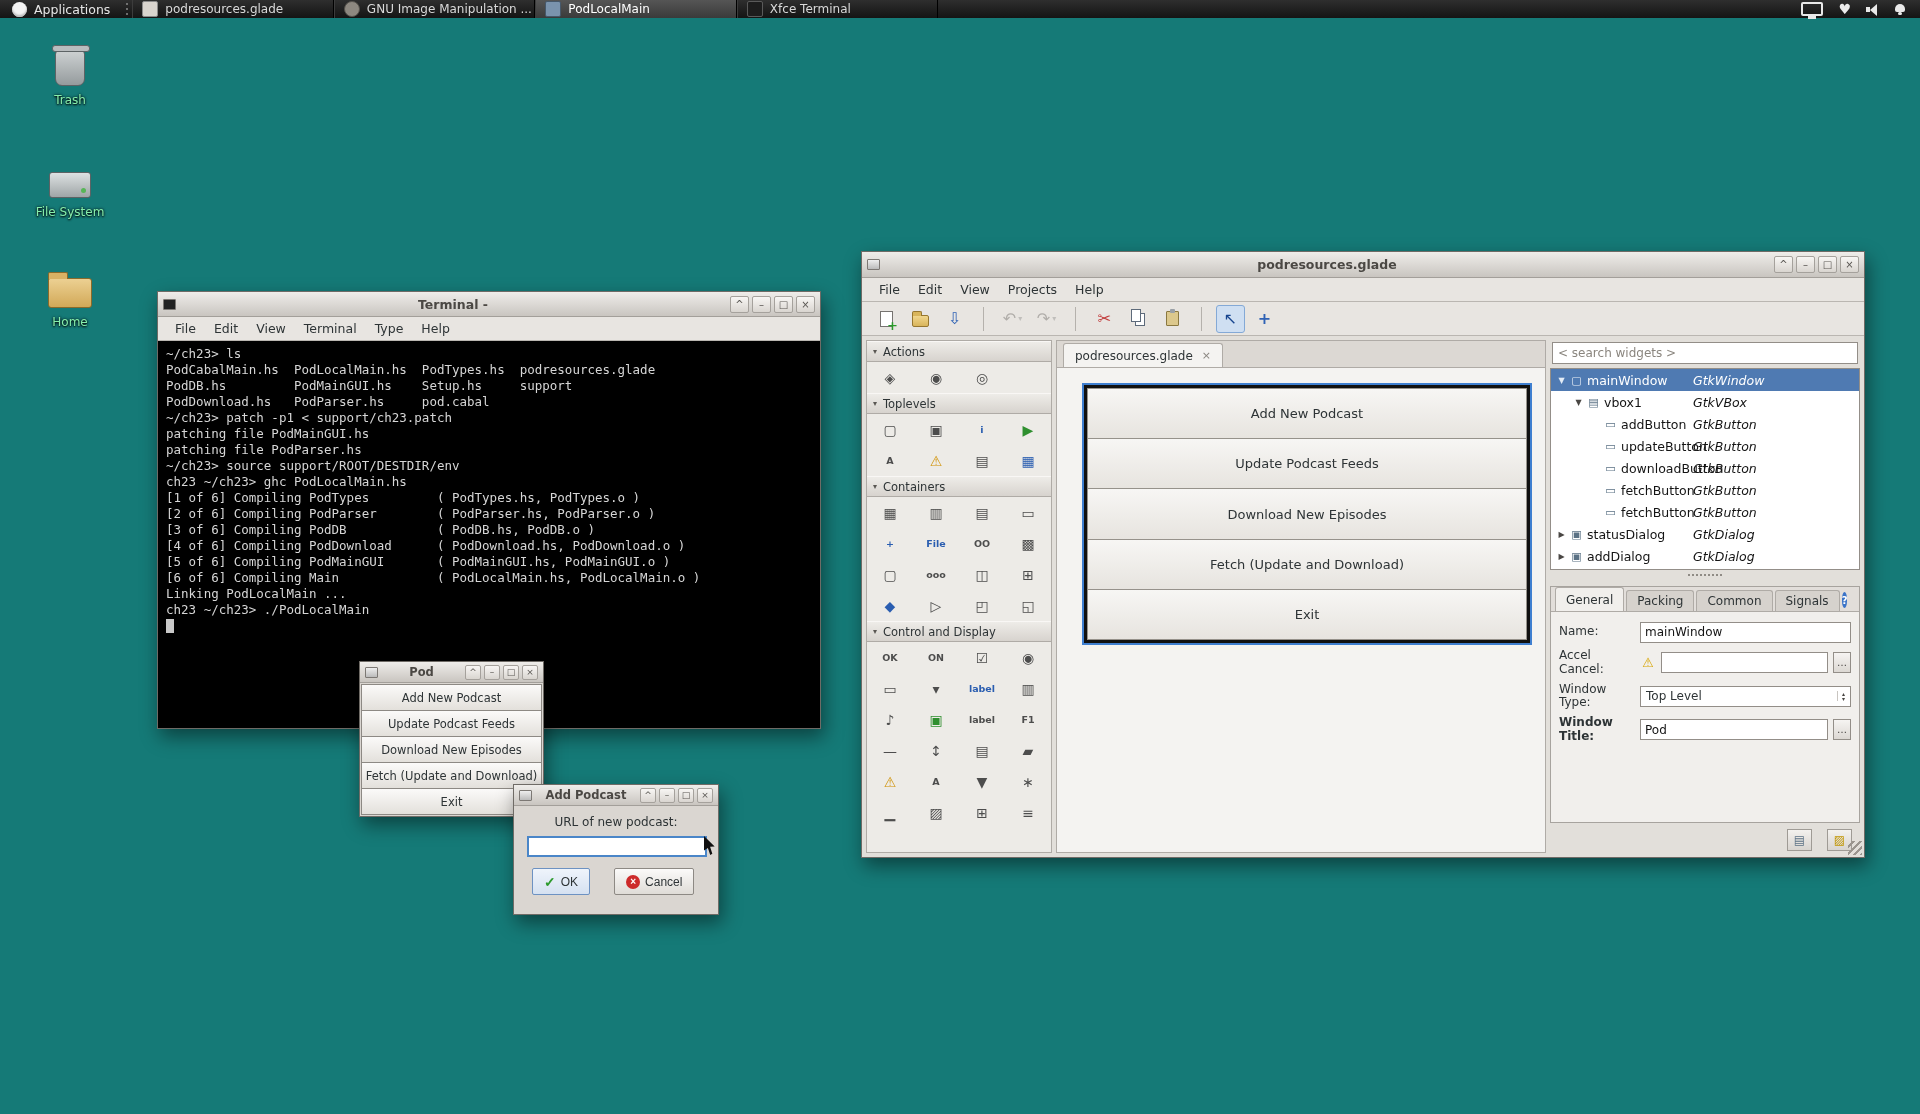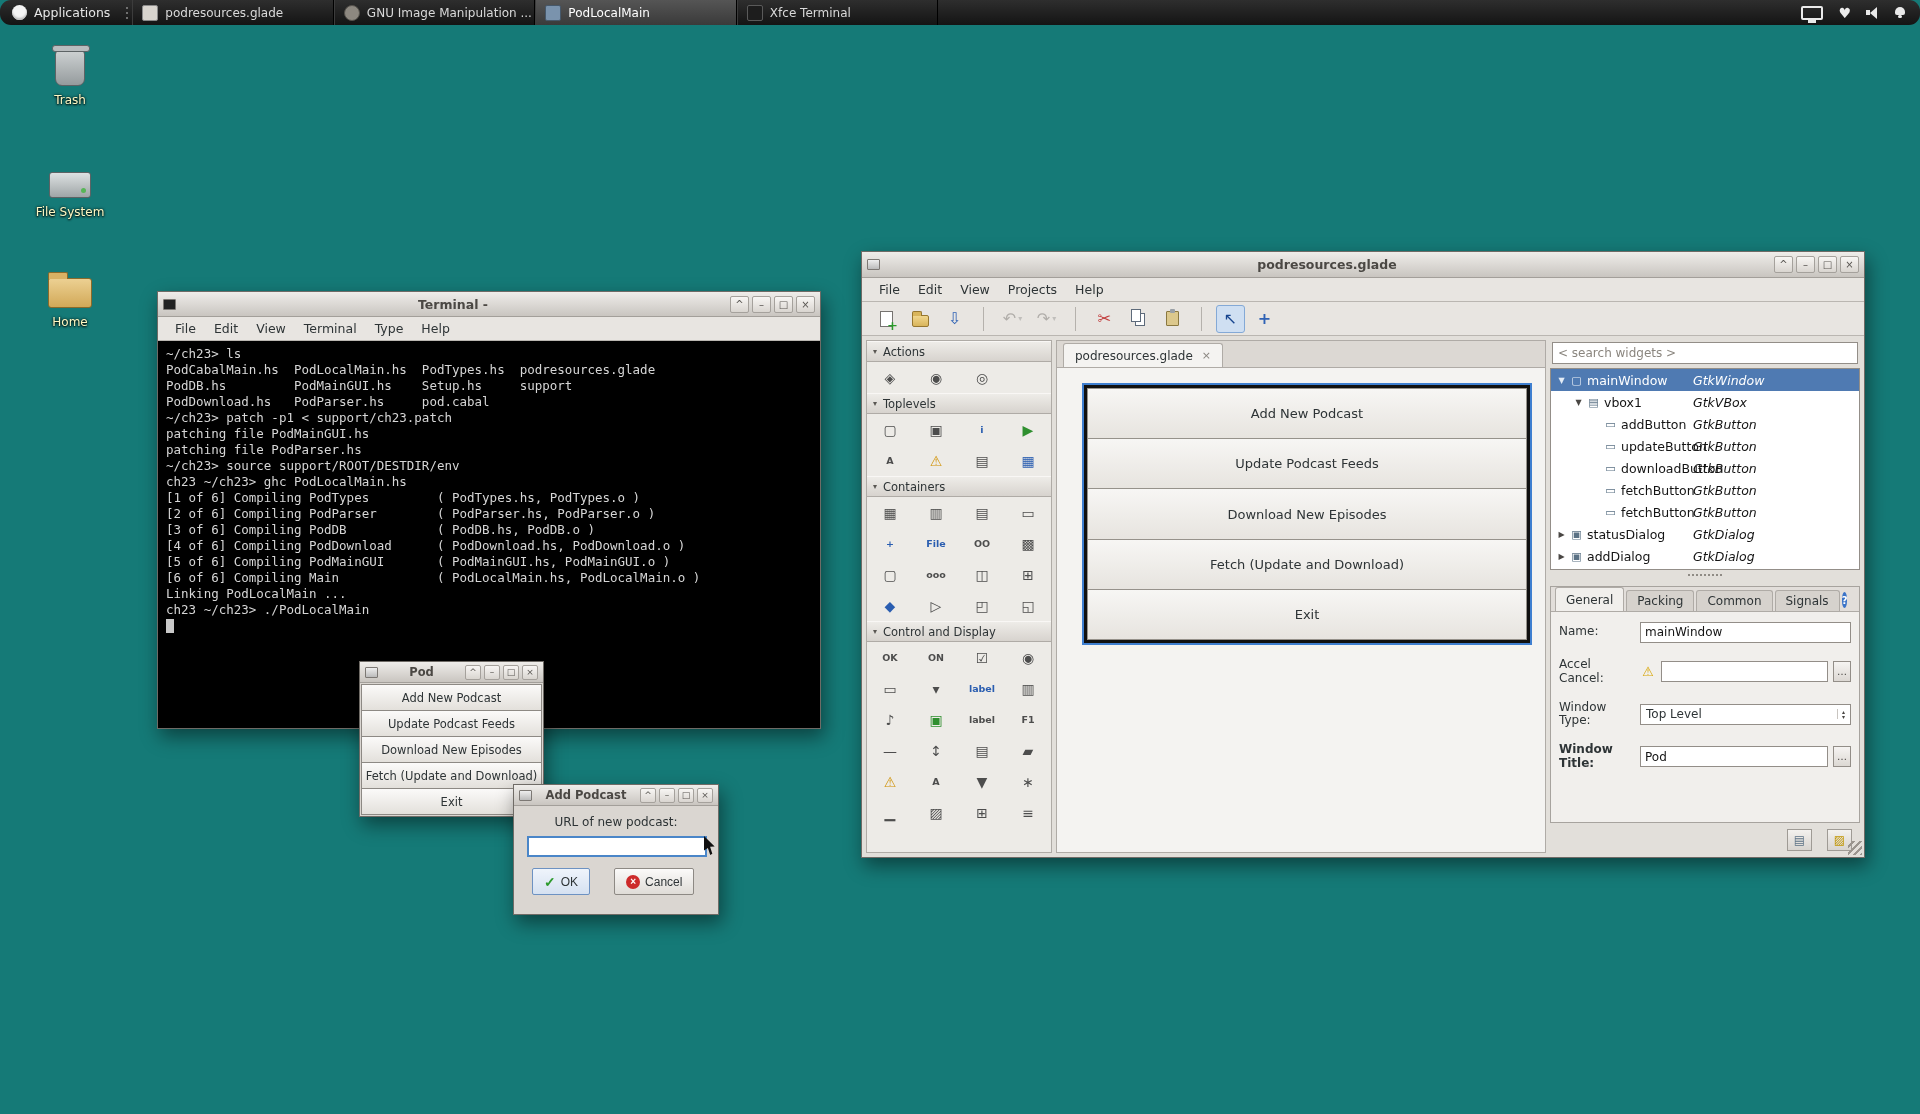--- a/index.html
+++ b/index.html
@@ -1,22 +1,22 @@
 <!DOCTYPE html>
 <html><head>
 <meta charset="utf-8">
 <style>
   * { margin:0; padding:0; box-sizing:border-box; }
   html,body { width:1920px; height:1114px; }
   body { position:relative; overflow:hidden; background:#157a77;
          font-family:"DejaVu Sans", sans-serif; font-size:13px; color:#2e3436; }
 
   
-  #panel { position:absolute; inset:0 0 auto 0; height:25px; z-index:60;
-           background:linear-gradient(#2e2e2e,#141414); display:flex; align-items:stretch; color:#e6e6e6;border-radius:11px; }
+  #panel { position:absolute; inset:0 0 auto 0; height:18px; z-index:60;
+           background:linear-gradient(#2e2e2e,#141414); display:flex; align-items:stretch; color:#e6e6e6; }
   #app-button { display:flex; align-items:center; gap:7px; padding:0 12px; font-size:12.5px; }
   .xfce-logo { width:15px; height:15px; border-radius:50%; background:#f4f4f4; box-shadow:inset 0 -2px 2px #bbb; }
   .task-grip { width:10px; display:flex; flex-direction:column; justify-content:center; align-items:center; gap:3px; }
   .task-grip i { width:2px; height:2px; background:#8a8a8a; border-radius:50%; }
   #tasklist { display:flex; width:806px; }
   .task { flex:1; max-width:202px; display:flex; align-items:center; gap:7px; padding:0 9px;
           border-left:1px solid #3c3c3c; border-right:1px solid #000; font-size:12px; color:#d9d9d9;
           white-space:nowrap; overflow:hidden; }
   .task.active { background:linear-gradient(#555,#3a3a3a); color:#fff; }
   .task-icon { width:16px; height:16px; flex:0 0 16px; border-radius:2px; }
@@ -33,21 +33,21 @@
   .volume-icon::after  { content:""; position:absolute; left:4px; top:1px; border-top:6px solid transparent;
                          border-bottom:6px solid transparent; border-right:7px solid #e9e9e9; }
   .notifications-icon { position:relative; width:12px; height:13px; }
   .notifications-icon::before { content:""; position:absolute; left:1px; top:1px; width:10px; height:8px;
                                 background:#e9e9e9; border-radius:5px 5px 2px 2px; }
   .notifications-icon::after  { content:""; position:absolute; left:4px; bottom:1px; width:4px; height:3px;
                                 background:#e9e9e9; border-radius:2px; }
 
   
   .dicon { position:absolute; left:22px; width:96px; display:flex; flex-direction:column; align-items:center; gap:7px; }
-  .dicon .dlabel { font-size:12px; color:#fef9c3; text-shadow:0 1px 2px #000, 0 0 3px #000; }
+  .dicon .dlabel { font-size:12px; color:#86efac; text-shadow:0 1px 2px #000, 0 0 3px #000; }
   .icon-trash { width:30px; height:36px; position:relative; border:1px solid #5d6365;
                 background:linear-gradient(#cdd1d2,#959b9d); border-radius:4px 4px 7px 7px; }
   .icon-trash::before { content:""; position:absolute; left:-4px; top:-6px; width:36px; height:5px;
                         background:#b9bdbf; border:1px solid #5d6365; border-radius:3px; }
   .icon-filesystem { width:42px; height:26px; margin-top:8px; border:1px solid #5d6365; border-radius:3px;
                      background:linear-gradient(#dde1e2,#9fa5a7); position:relative; }
   .icon-filesystem::after { content:""; position:absolute; right:4px; bottom:4px; width:5px; height:5px;
                             border-radius:50%; background:#57b657; }
   .icon-home { width:44px; height:30px; margin-top:8px; position:relative; border:1px solid #8a6a2a;
                background:linear-gradient(#ecd092,#d2a958); border-radius:2px 3px 3px 3px; }
@@ -171,21 +171,21 @@
            flex-direction:column; overflow:hidden; }
   .props-header { flex:0 0 25px; display:flex; align-items:center; gap:6px; padding:0 7px; font-size:12px; }
   .props-tabs { flex:0 0 25px; display:flex; align-items:flex-end; padding:0 4px; background:#e2deda;
                 border-bottom:1px solid #afaba6; }
   .ptab { height:21px; margin-right:2px; padding:0 10px; display:flex; align-items:center; font-size:12px;
           background:#d6d2cd; border:1px solid #afaba6; border-bottom:none; border-radius:3px 3px 0 0; }
   .ptab.active { background:#f1efec; height:24px; }
   .help-circle { margin-left:auto; margin-right:26px; margin-bottom:3px; width:16px; height:16px; border-radius:50%;
                  background:#3b74c8; color:#fff; font-size:10px; font-weight:bold; display:flex;
                  align-items:center; justify-content:center; }
-  .props-fields { padding:9px 8px 0; display:flex; flex-direction:column; gap:15px; font-size:12px; }
+  .props-fields { padding:9px 8px 0; display:flex; flex-direction:column; gap:6px; font-size:12px; }
   .prow { display:flex; align-items:center; gap:5px; min-height:22px; }
   .plabel { flex:0 0 76px; line-height:1.15; }
   .plabel.bold { font-weight:bold; }
   .pinput { flex:1; height:21px; border:1px solid #938e88; background:#fff; font-family:inherit; font-size:12px;
             padding:0 4px; color:#141414; outline:none; min-width:0; }
   .warn { flex:0 0 16px; text-align:center; color:#d7a400; font-size:13px; }
   .mini-btn { flex:0 0 18px; height:21px; border:1px solid #938e88; background:linear-gradient(#f6f4f2,#dcd8d3);
               font-size:10px; color:#4a4744; display:flex; align-items:center; justify-content:center; }
   .combo { flex:1; height:21px; border:1px solid #938e88; background:#fff; display:flex; align-items:center;
            padding:0 5px; }

